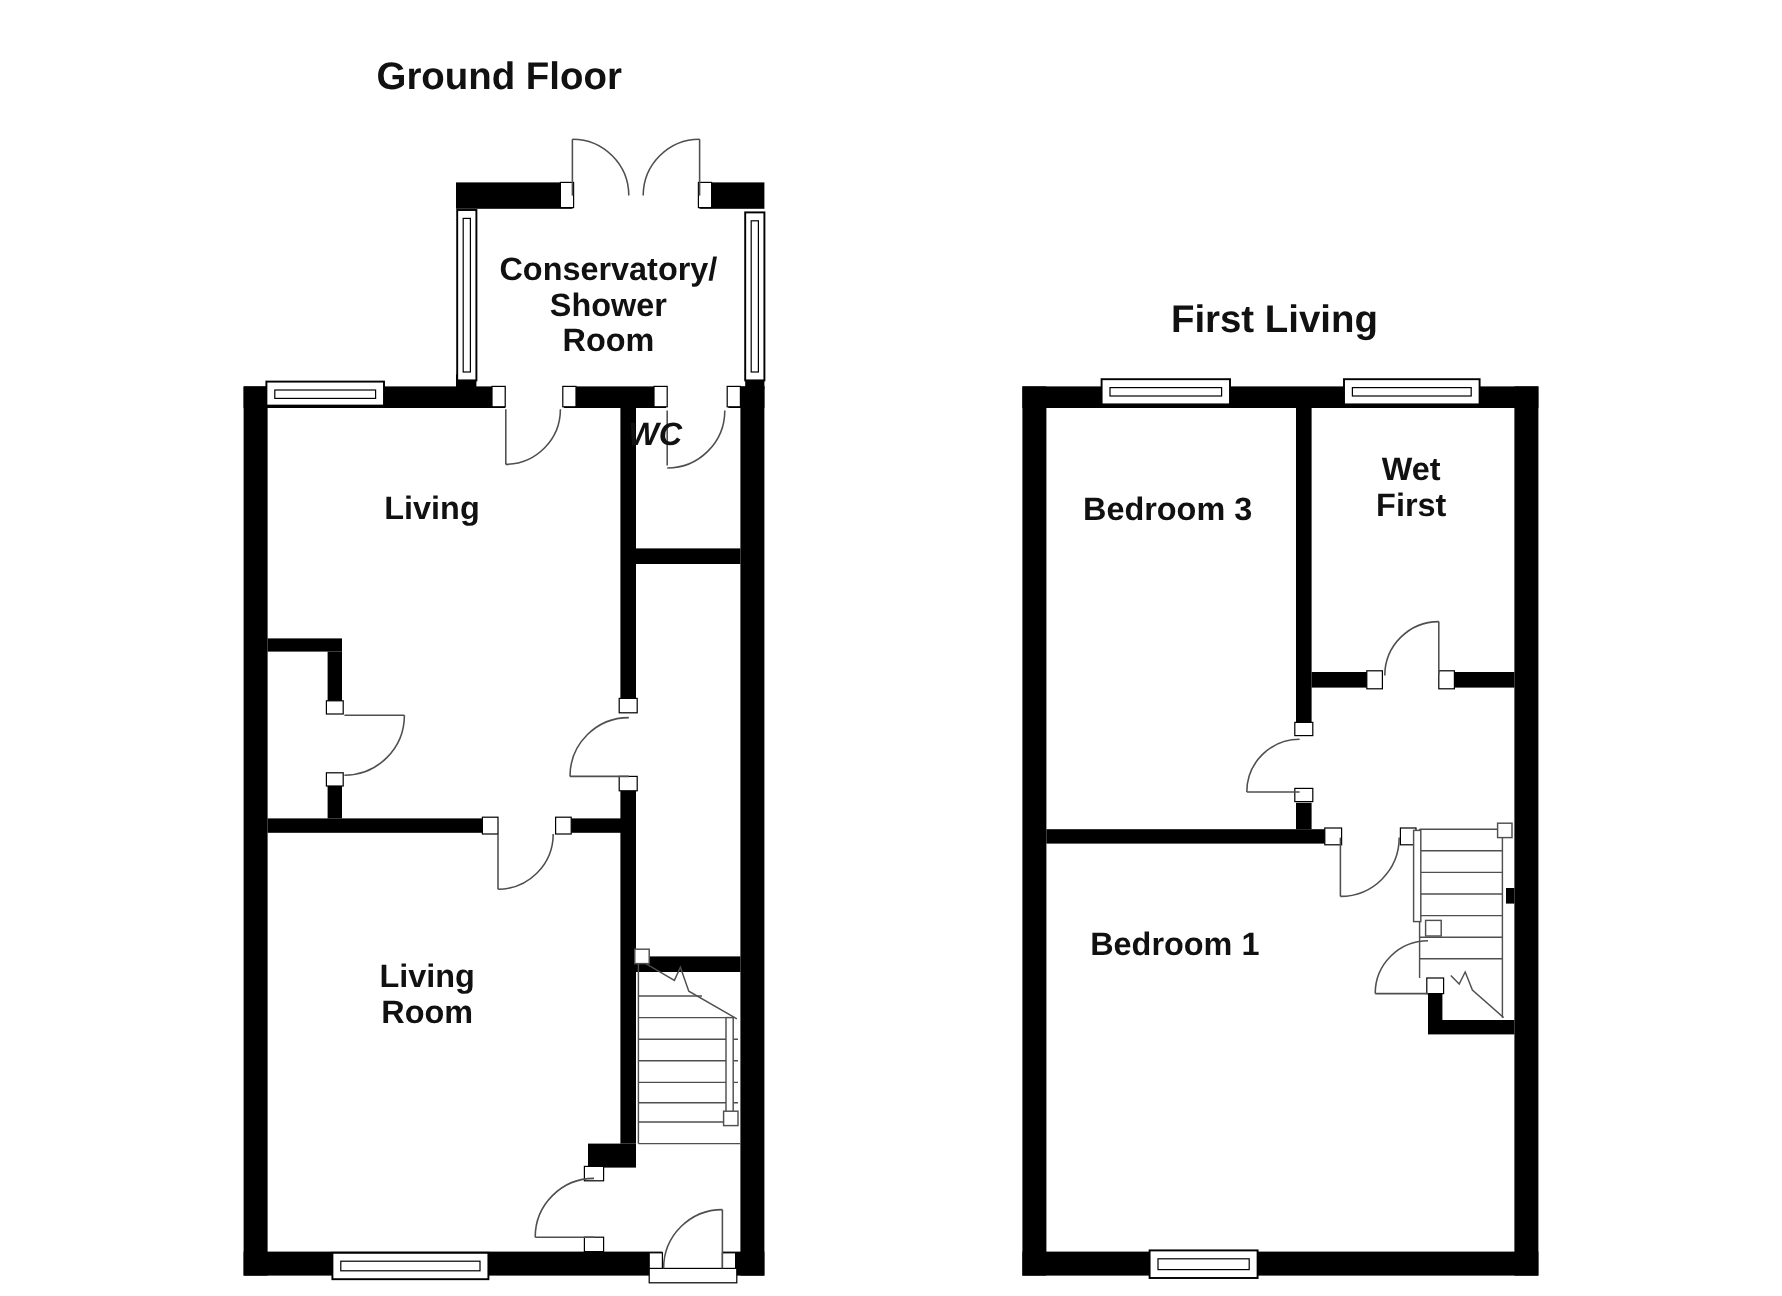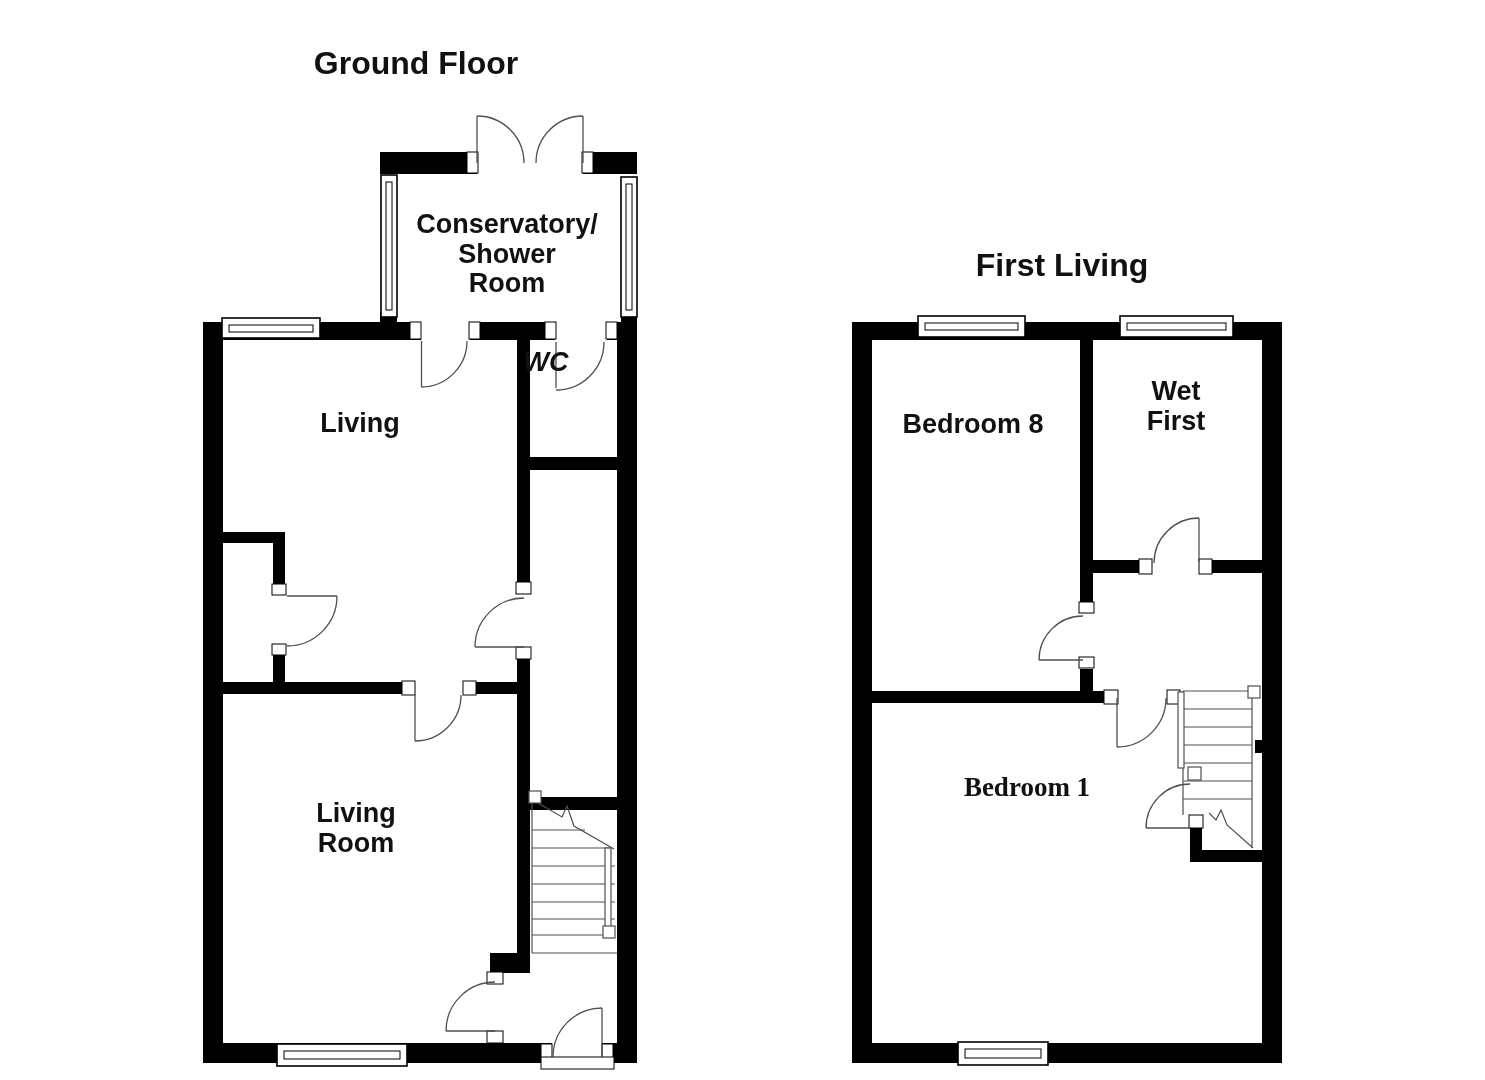--- a/index.html
+++ b/index.html
@@ -248,19 +248,19 @@
 
   <div class="label room" style="left:360px;top:424px;">Living</div>
 
   <div class="label room" style="left:546px;top:363px;font-style:italic;">WC</div>
 
   <div class="label room" style="left:356px;top:829px;">Living
 Room</div>
 
   <div class="label title" style="left:1062px;top:266px;">First Living</div>
 
-  <div class="label room" style="left:973px;top:425px;">Bedroom 8</div>
+  <div class="label room" style="left:973px;top:425px;">Bedroom 3</div>
 
   <div class="label room" style="left:1176px;top:407px;">Wet
 First</div>
 
-  <div class="label room" style="left:1027px;top:788px;font-family:Liberation Serif, serif;">Bedroom 1</div>
+  <div class="label room" style="left:979px;top:788px;">Bedroom 1</div>
 </div>
 
 </body></html>

